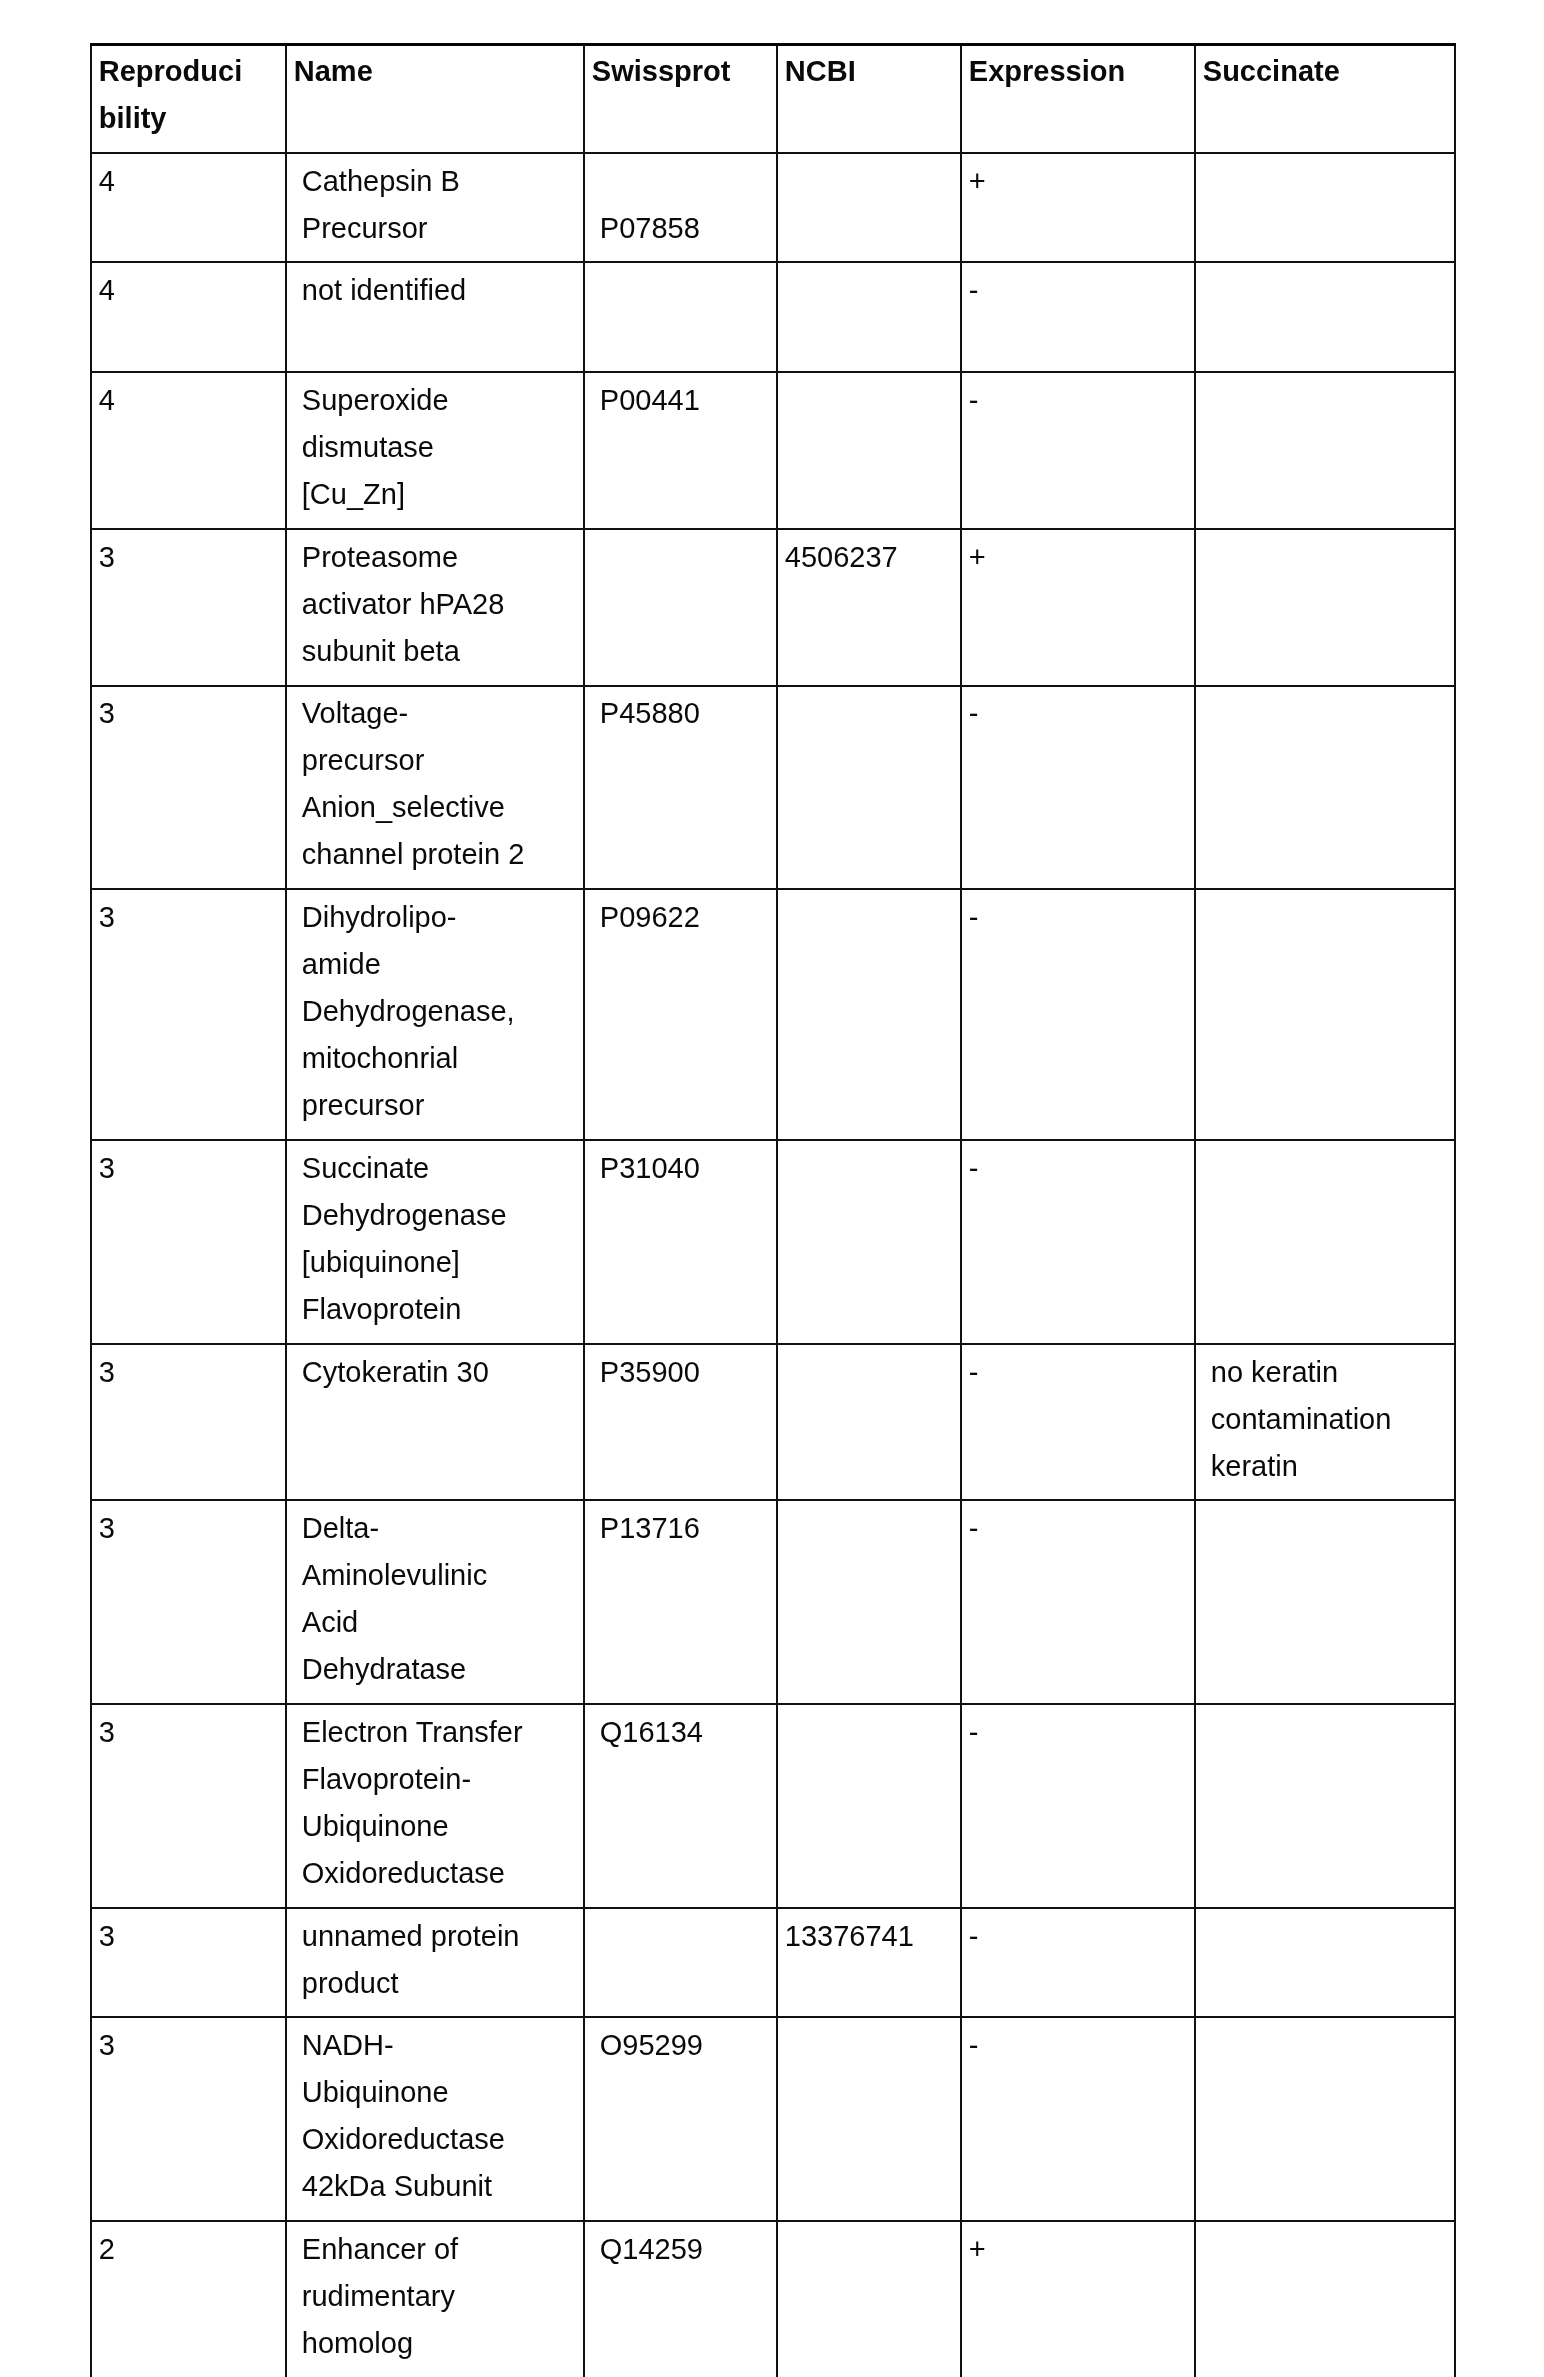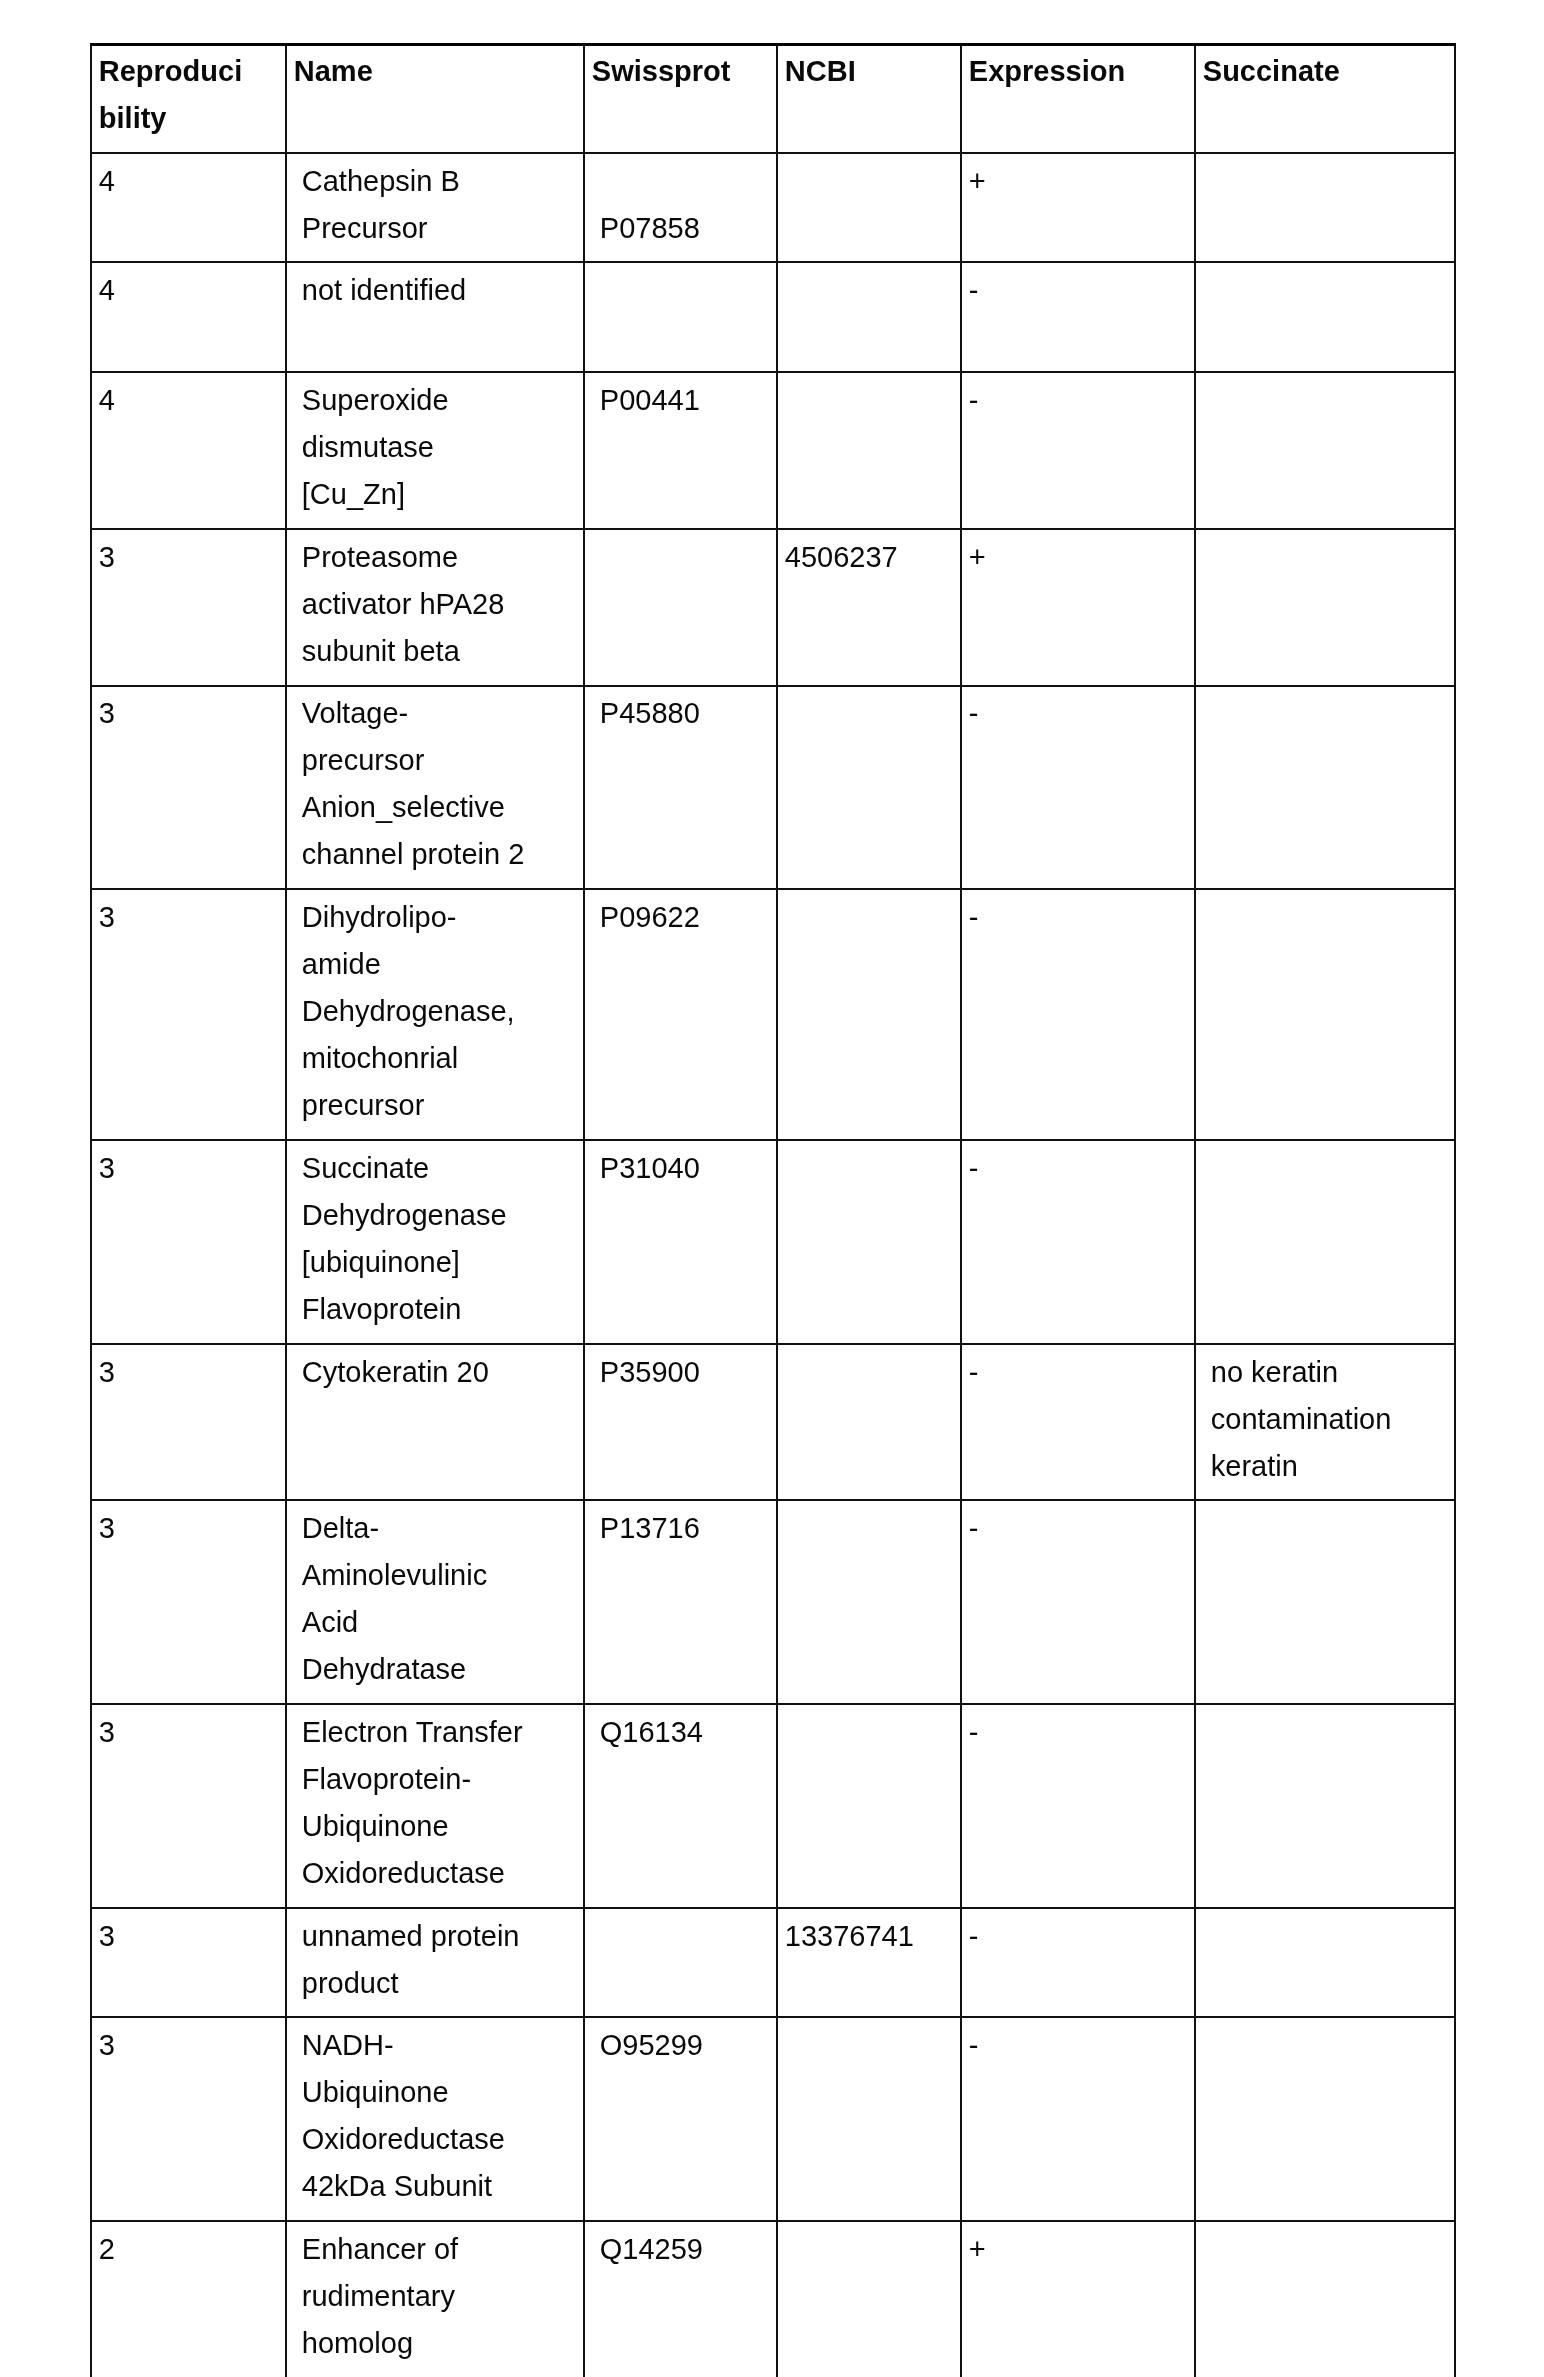--- a/index.html
+++ b/index.html
@@ -214,21 +214,21 @@
           <td>
             <span class="cell-shift-down">P31040</span>
           </td>
           <td></td>
           <td>-</td>
           <td></td>
         </tr>
         <tr class="row-tall-3">
           <td>3</td>
           <td>
-            <span class="cell-shift-down nowrap">Cytokeratin 20</span>
+            <span class="cell-shift-down nowrap">Cytokeratin 30</span>
           </td>
           <td>
             <span class="cell-shift-down">P35900</span>
           </td>
           <td></td>
           <td>-</td>
           <td>
             <span class="cell-shift-down">no keratin</span>
             <span class="cell-shift-down">contamination</span>
             <span class="cell-shift-down">keratin</span>

